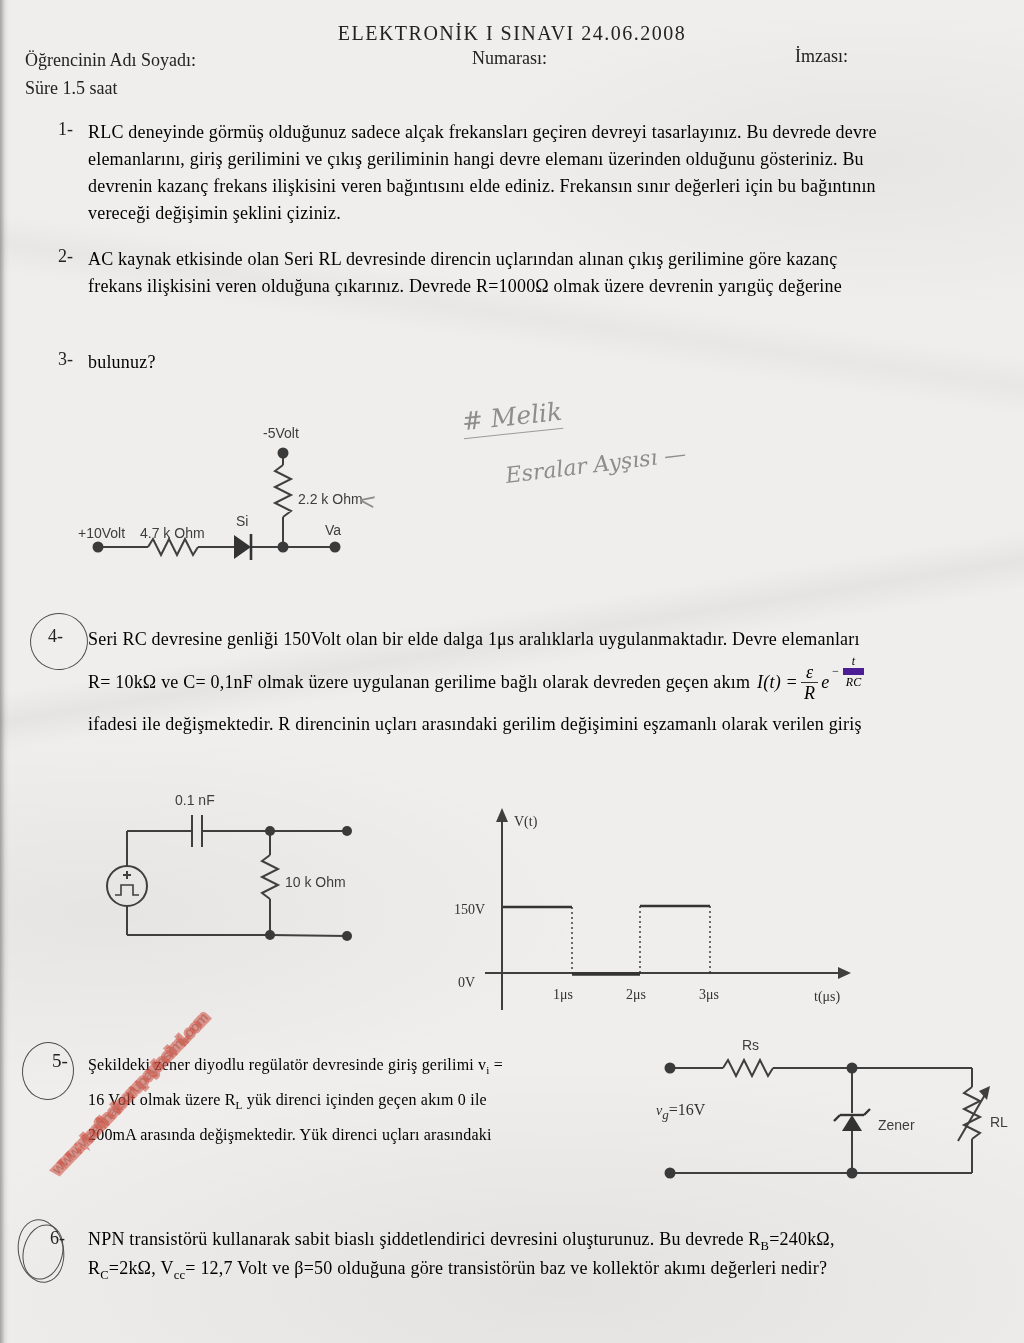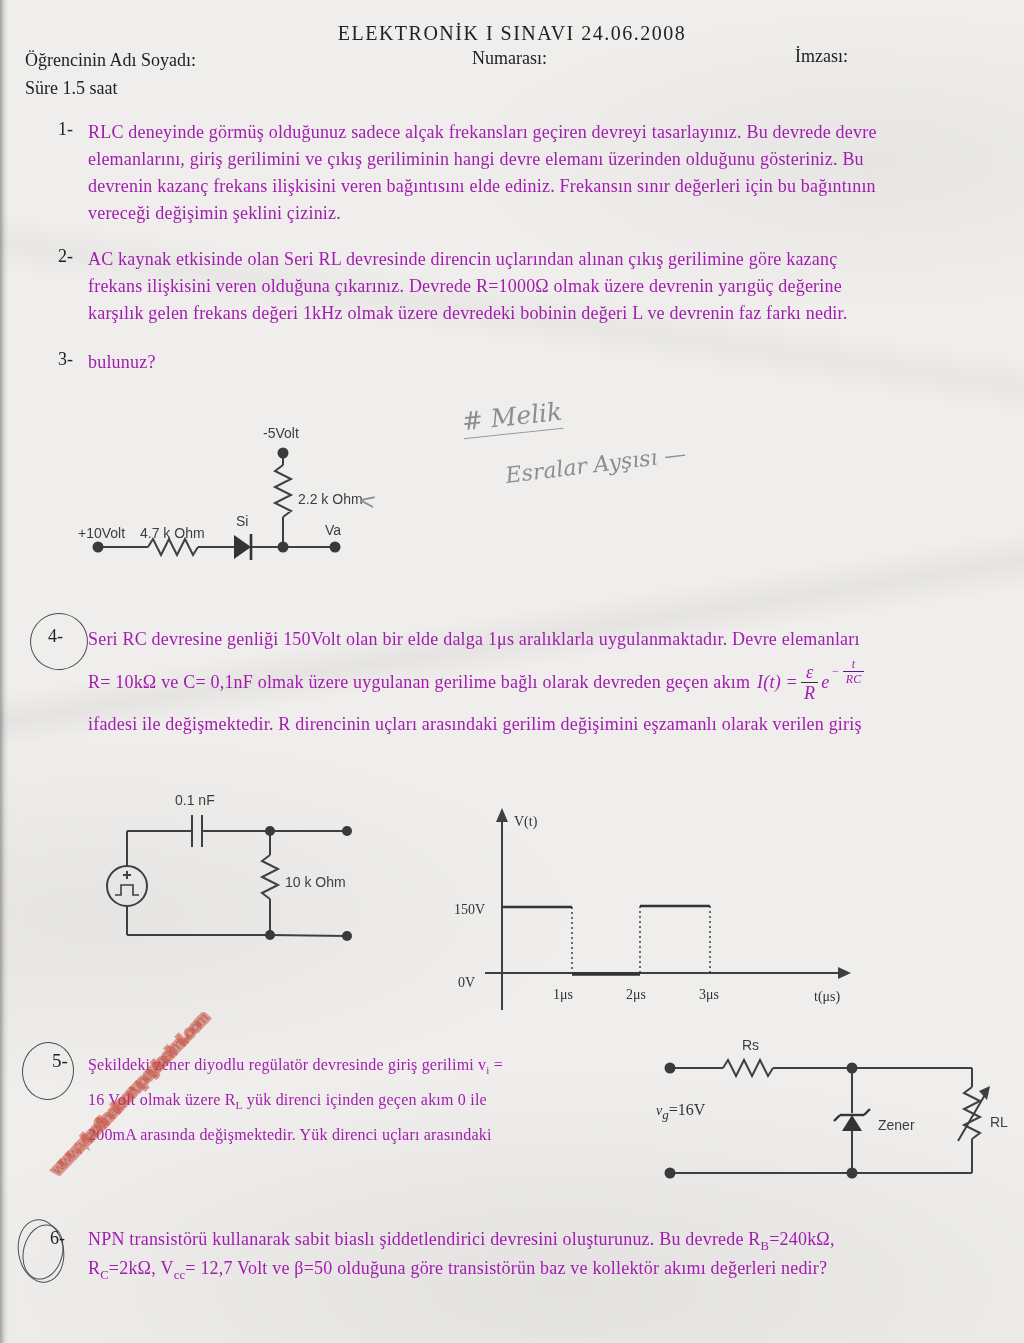--- a/index.html
+++ b/index.html
@@ -18,31 +18,31 @@
       radial-gradient(ellipse 700px 260px at 10% 68%, rgba(0,0,0,.04), transparent 70%),
       radial-gradient(ellipse 900px 300px at 55% 96%, rgba(0,0,0,.05), transparent 75%),
       linear-gradient(171deg, transparent 46%, rgba(0,0,0,.045) 48%, transparent 50%),
       linear-gradient(8deg, transparent 72%, rgba(0,0,0,.03) 74%, transparent 76%);
   }
   .abs{position:absolute;}
   .hdr-title{left:0;right:0;top:22px;text-align:center;font-size:20px;letter-spacing:1.5px;color:#222;}
   .hdr-label{font-size:18px;color:#222;}
   .question{position:absolute;display:flex;z-index:2;}
   .qnum{flex:0 0 30px;font-size:18px;color:#222;}
-  .qtext{font-size:18px;line-height:27px;color:#a21caf;letter-spacing:.2px;}
+  .qtext{font-size:18px;line-height:27px;color:#000000;letter-spacing:.2px;}
   .qtext sub{font-size:70%;}
   .q5 .qtext{font-size:16px;line-height:30px;}
   .q6 .qtext{line-height:22px;}
   
   .formula{display:inline-flex;align-items:center;margin-left:7px;font-style:italic;}
   .frac{display:inline-flex;flex-direction:column;align-items:center;line-height:1;margin:0 3px;vertical-align:middle;}
   .frac .fden{border-top:1.2px solid #333;padding:1px 3px 0;}
   .frac .fnum{padding:0 3px 1px;}
   .exp{display:inline-flex;align-items:center;position:relative;top:-11px;font-size:12px;margin-left:2px;}
-  .exp .frac .fden{border-top:1px solid #4c1d95;}
+  .exp .frac .fden{border-top:7px solid #4c1d95;}
   
   .hand-circle{position:absolute;border:1.6px solid #4c4c4c;border-radius:50%;z-index:2;background:transparent;}
   
   .handwriting{position:absolute;z-index:2;font-family:"DejaVu Serif",serif;font-style:italic;color:#8d8d8d;white-space:nowrap;}
   .hw-underline{border-bottom:1.6px solid #9a9a9a;padding-bottom:2px;}
   svg{position:absolute;z-index:2;overflow:visible;}
   svg text{font-family:"Liberation Sans","DejaVu Sans",sans-serif;font-size:14px;fill:#3d3d3d;}
   svg text.serif{font-family:"Liberation Serif","DejaVu Serif",serif;fill:#333;}
   .wm{z-index:5;pointer-events:none;}
 </style>
@@ -65,21 +65,20 @@
         <div><span>devrenin kazanç frekans ilişkisini veren bağıntısını elde ediniz. Frekansın sınır değerleri için bu bağıntının</span></div>
         <div><span>vereceği değişimin şeklini çiziniz.</span></div>
       </div>
   </div>
 
   <div class="question" style="left:58px;top:246px;width:950px;">
     <span class="qnum">2-</span>
     <div class="qtext">
         <div><span>AC kaynak etkisinde olan Seri RL devresinde direncin uçlarından alınan çıkış gerilimine göre kazanç</span></div>
         <div><span>frekans ilişkisini veren olduğuna çıkarınız. Devrede R=1000Ω olmak üzere devrenin yarıgüç değerine</span></div>
-        <div><span>karşılık gelen frekans değeri  1kHz olmak üzere devredeki bobinin değeri L ve devrenin faz farkı nedir.</span></div>
       </div>
   </div>
 
   <div class="question" style="left:58px;top:349px;width:950px;">
     <span class="qnum">3-</span>
     <div class="qtext">
         <div><span>bulunuz?</span></div>
       </div>
   </div>
 

